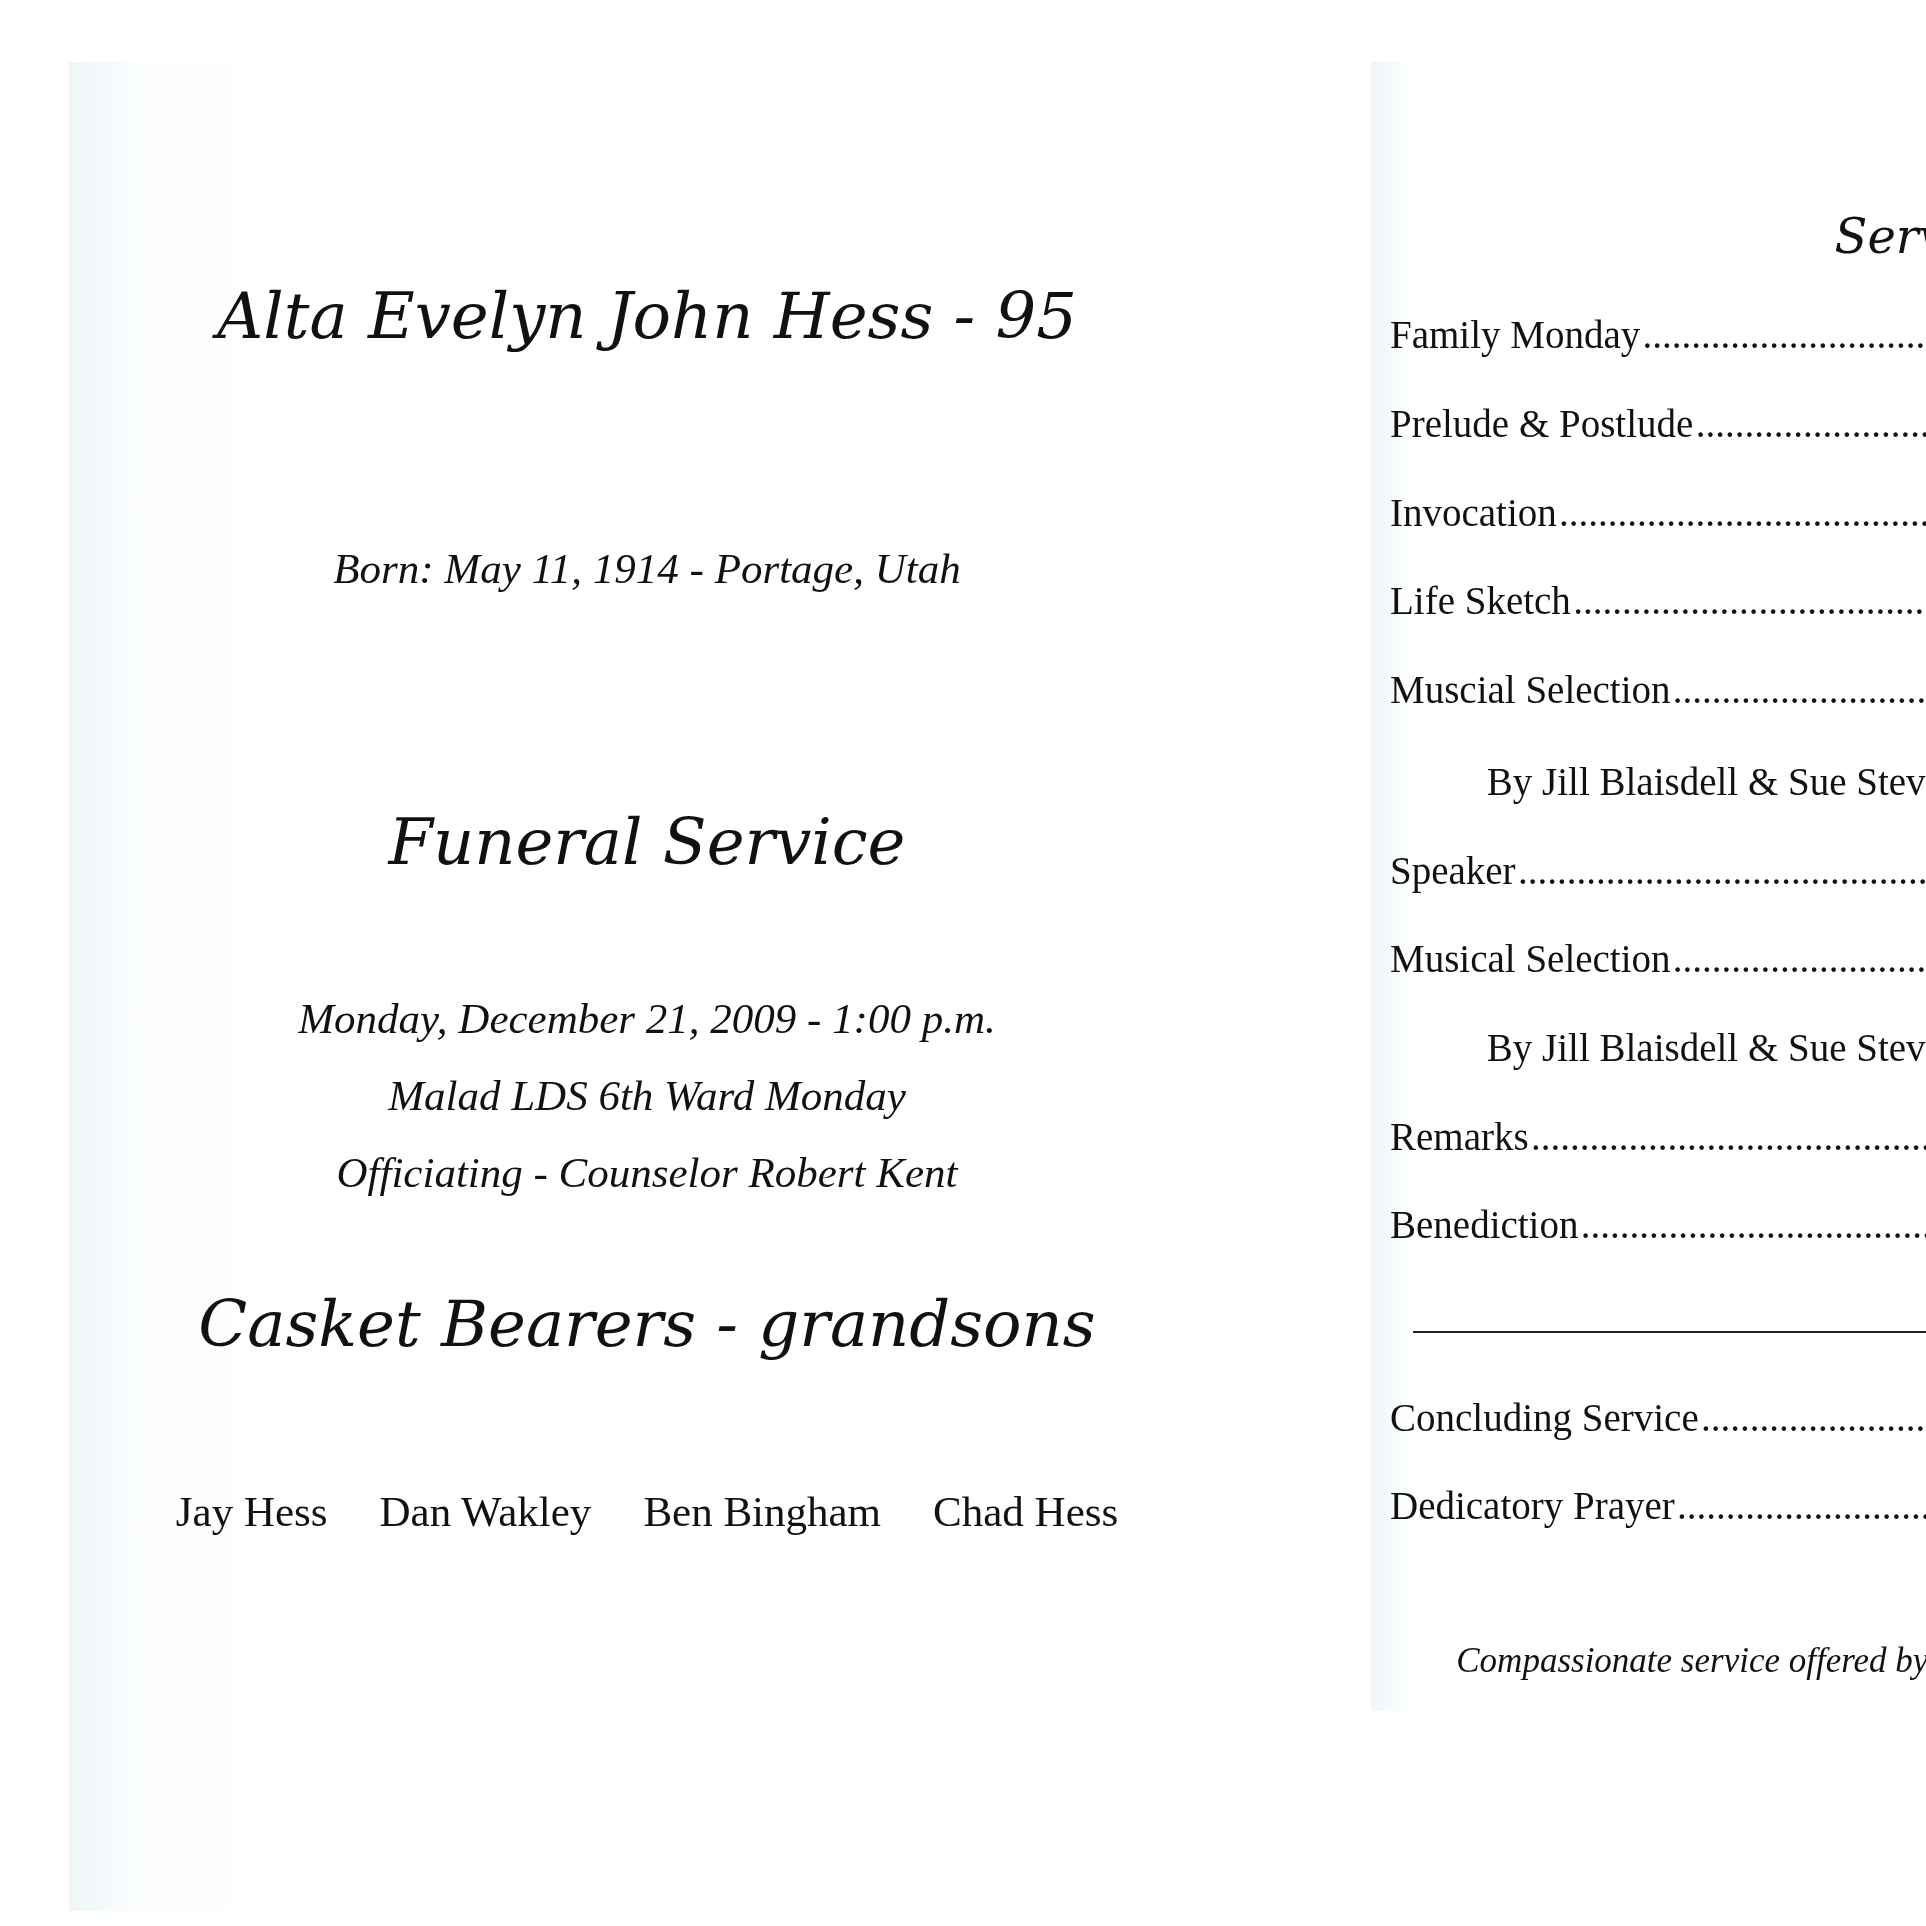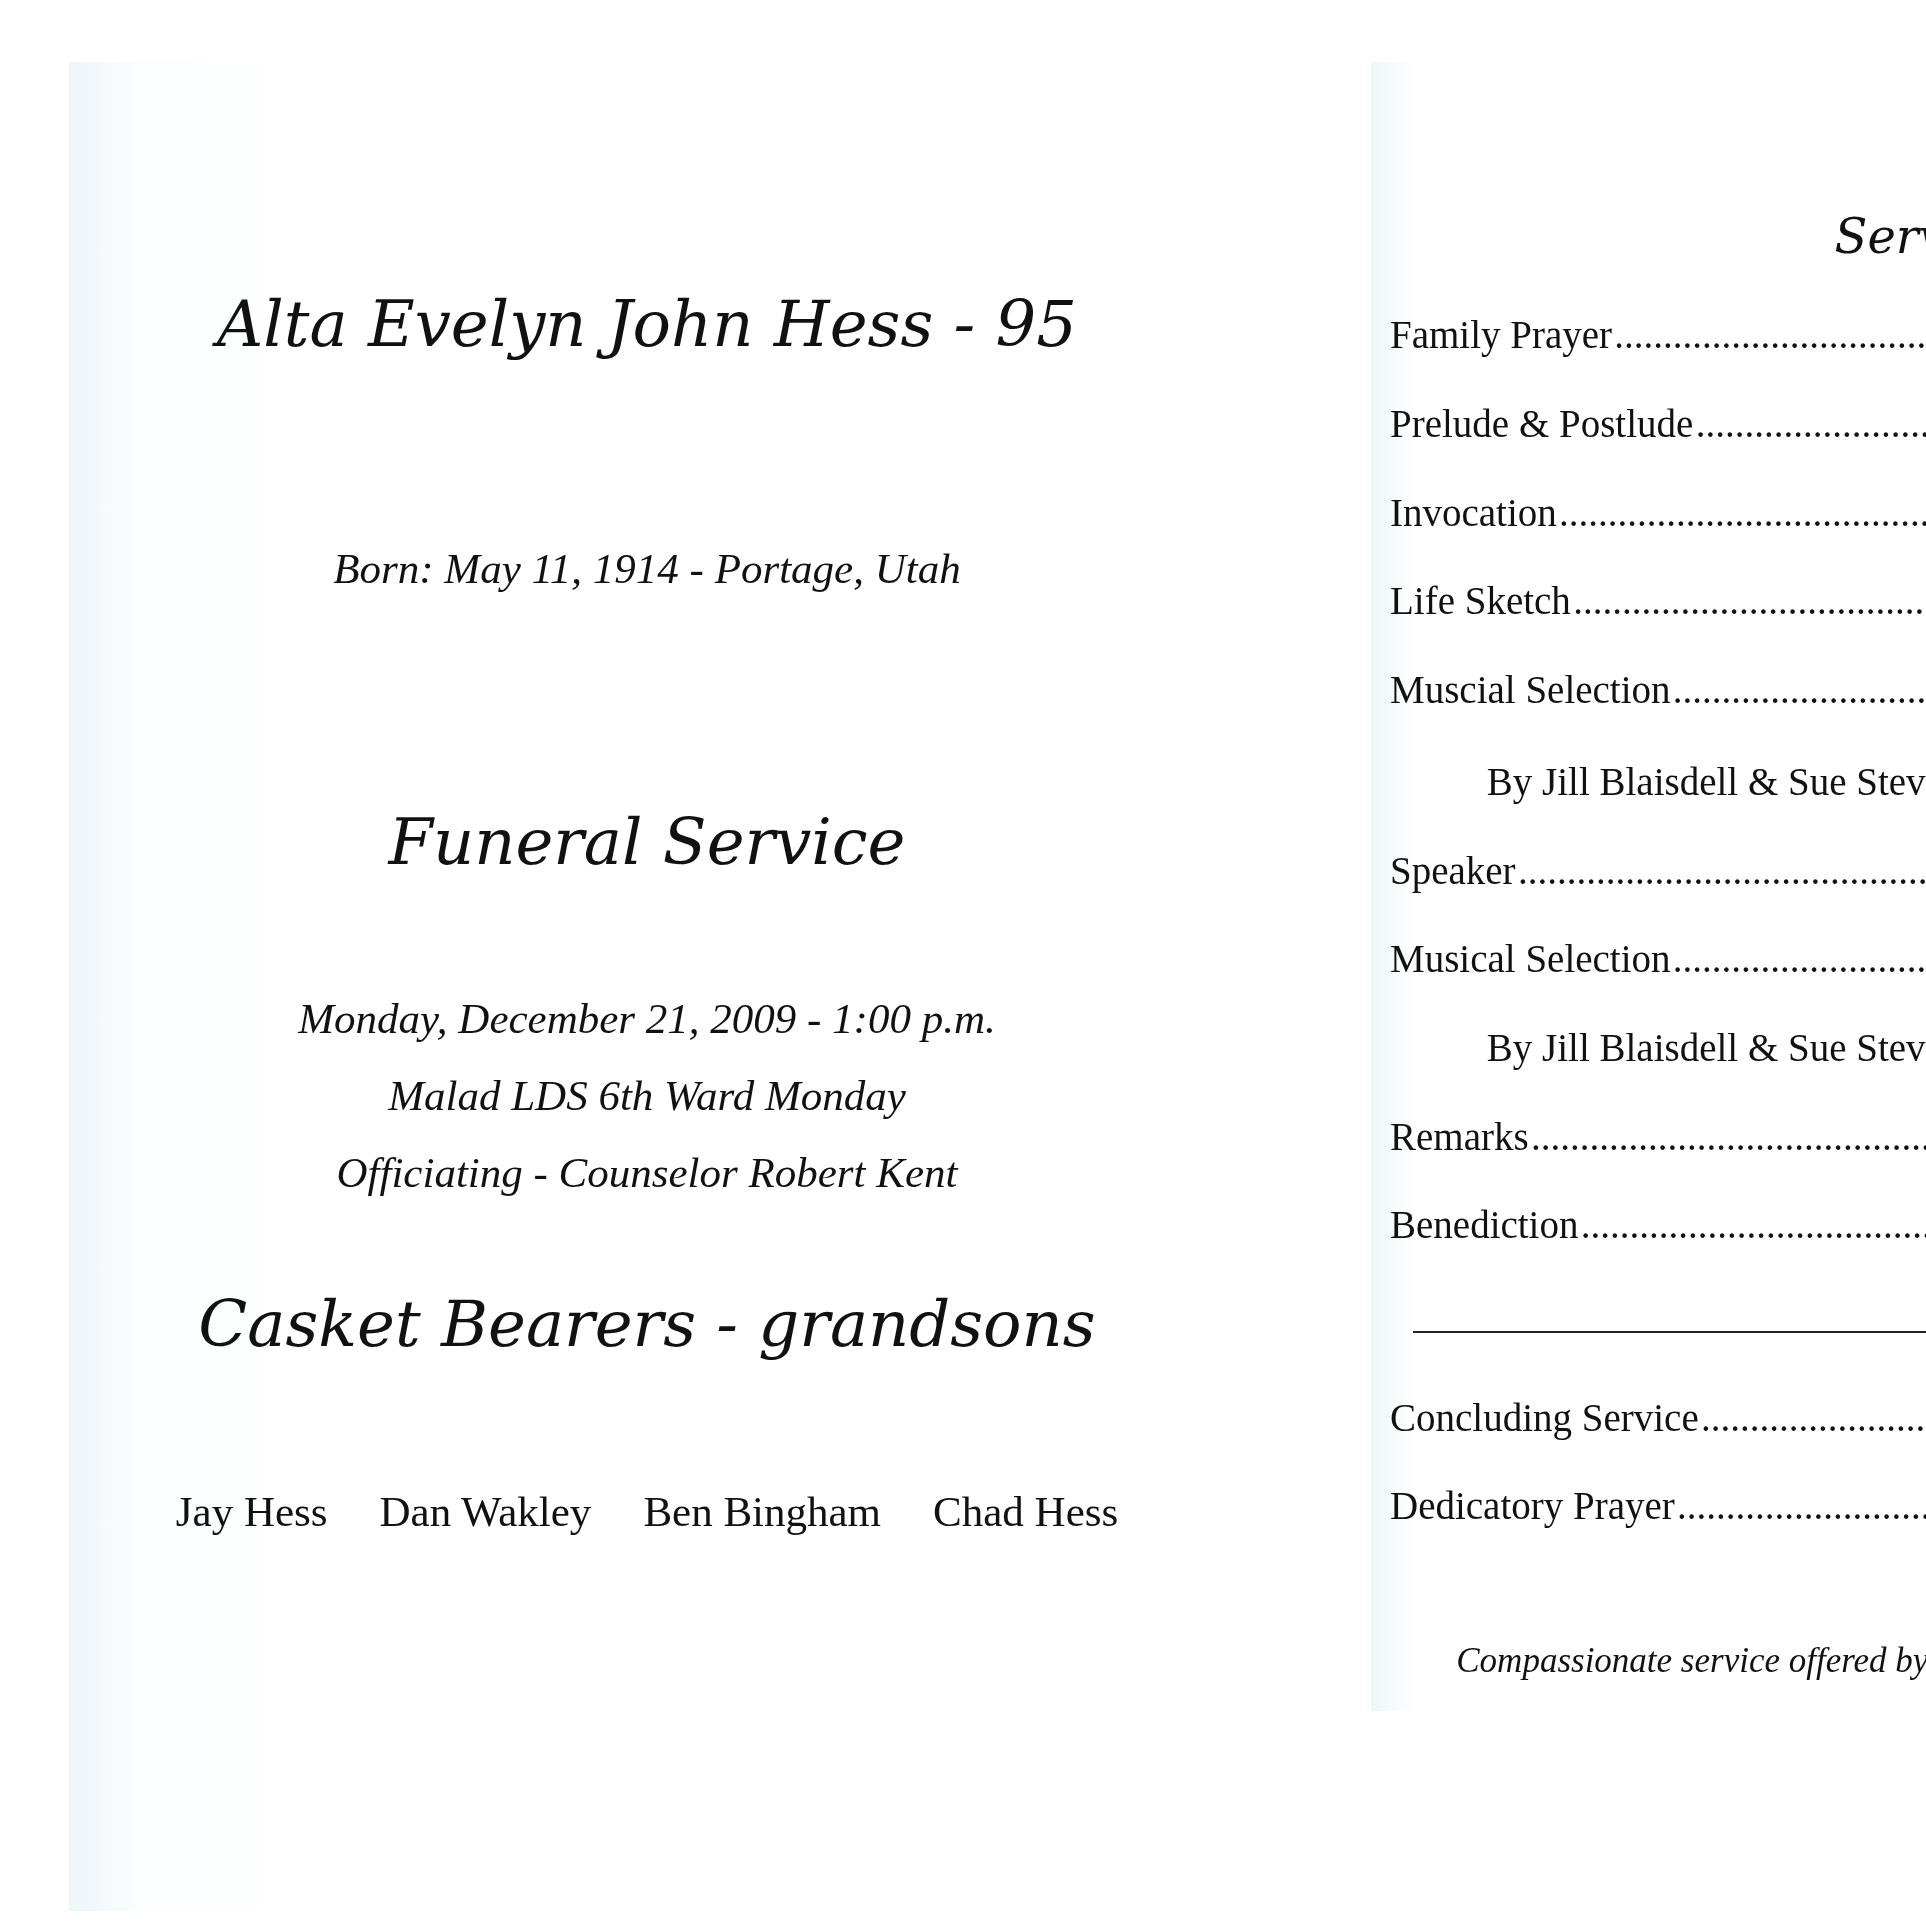--- a/index.html
+++ b/index.html
@@ -7,21 +7,21 @@
       width: 2568px; height: 1982px; background: #ffffff;
       position: relative; overflow: hidden;
       font-family: "Liberation Serif", "DejaVu Serif", serif;
       color: #111;
     }
     .panel { position: absolute; top: 62px; height: 1849px; }
     .left { left: 69px; width: 1156px; background: linear-gradient(90deg, #eef6f8 0%, #fbfdfe 6%, #ffffff 20%); }
     .right { left: 1371px; width: 1109px; background: linear-gradient(90deg, #eef6f8 0%, #ffffff 4%); height: 1649px; top: 62px; }
     .script { font-family: "DejaVu Serif", serif; font-style: italic; }
     .center { position: absolute; left: 0; right: 0; text-align: center; }
-    .title { top: 225px; font-size: 64px; }
+    .title { top: 217px; font-size: 64px; }
     .line { font-size: 43px; font-style: italic; }
     .h2 { font-size: 64px; }
     .row { position: absolute; left: 19px; right: 0; display: flex; align-items: baseline; font-size: 39px; }
     .row .dots { flex: 1; overflow: hidden; white-space: nowrap; margin: 0 2.3px; }
     .row .dots::after { content: "........................................................................................................................................................................................................"; }
     .sub { position: absolute; left: 0; right: 0; text-align: center; font-size: 39px; }
     .rule { position: absolute; left: 42px; width: 1052px; top: 1269px; border-top: 2.3px solid #222; }
     .footer { position: absolute; left: 19px; right: 0; text-align: center; top: 1579px; font-size: 35px; font-style: italic; }
     .names { display: flex; justify-content: center; gap: 52px; font-size: 43px; }
   </style>
@@ -41,21 +41,21 @@
     <span>Dan Wakley</span>
     <span>Ben Bingham</span>
     <span>Chad Hess</span>
   </div>
 </div>
 
 <div class="panel right">
   <div class="center h2 script" style="top:146px;font-size:48px">Service</div>
 
   <div class="row" style="top:250px">
-      <span>Family Prayer</span>
+      <span>Family Monday</span>
       <span class="dots"></span>
     </div>
   <div class="row" style="top:339px">
       <span>Prelude &amp; Postlude</span>
       <span class="dots"></span>
     </div>
   <div class="row" style="top:428px">
       <span>Invocation</span>
       <span class="dots"></span>
     </div>

